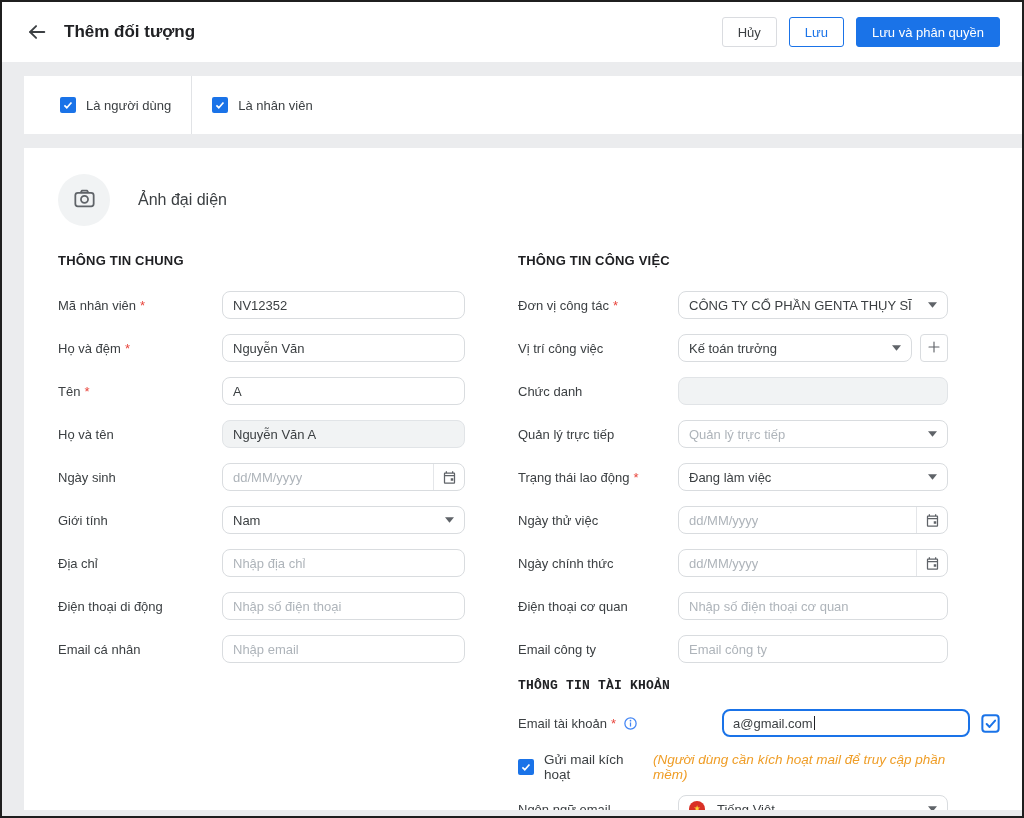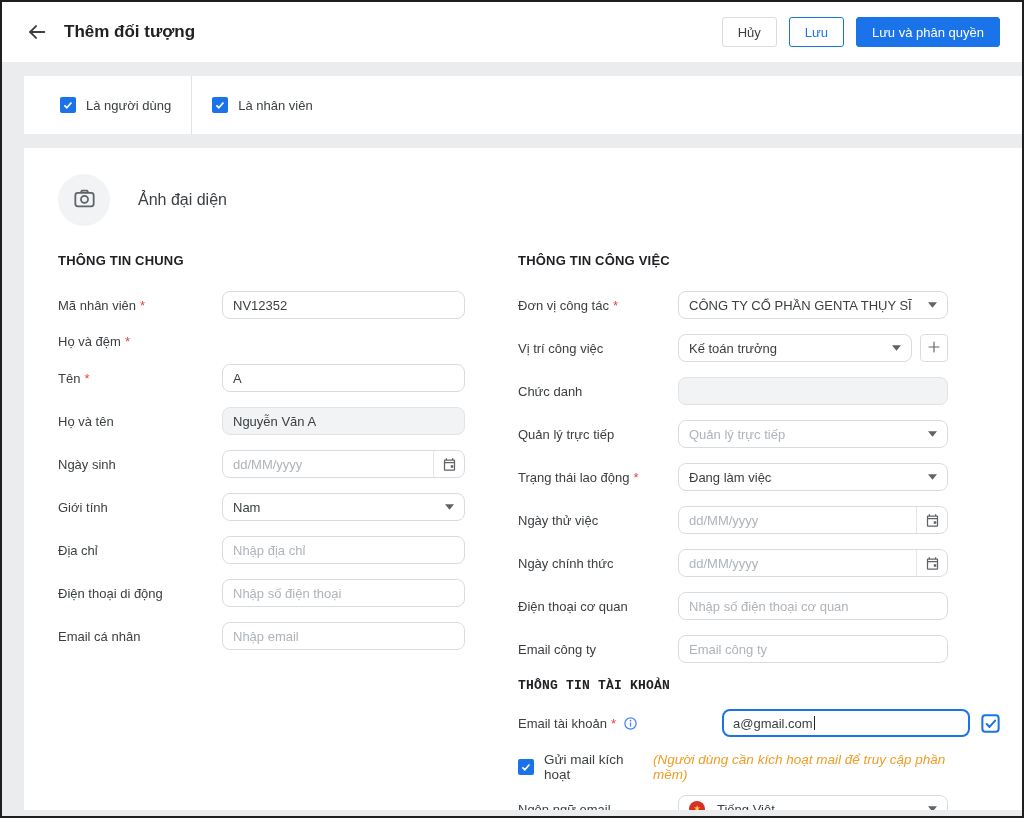--- a/index.html
+++ b/index.html
@@ -152,20 +152,25 @@
                 <div class="box">
                   <span class="val">NV12352</span>
                 </div>
               </div>
             </div>
             <div class="field-row">
               <div class="field-label">
                 <span>Họ và đệm</span>
                 <span class="req">*</span>
               </div>
+              <div class="control">
+                <div class="box">
+                  <span class="val">Nguyễn Văn</span>
+                </div>
+              </div>
             </div>
             <div class="field-row">
               <div class="field-label">
                 <span>Tên</span>
                 <span class="req">*</span>
               </div>
               <div class="control">
                 <div class="box">
                   <span class="val">A</span>
                 </div>

